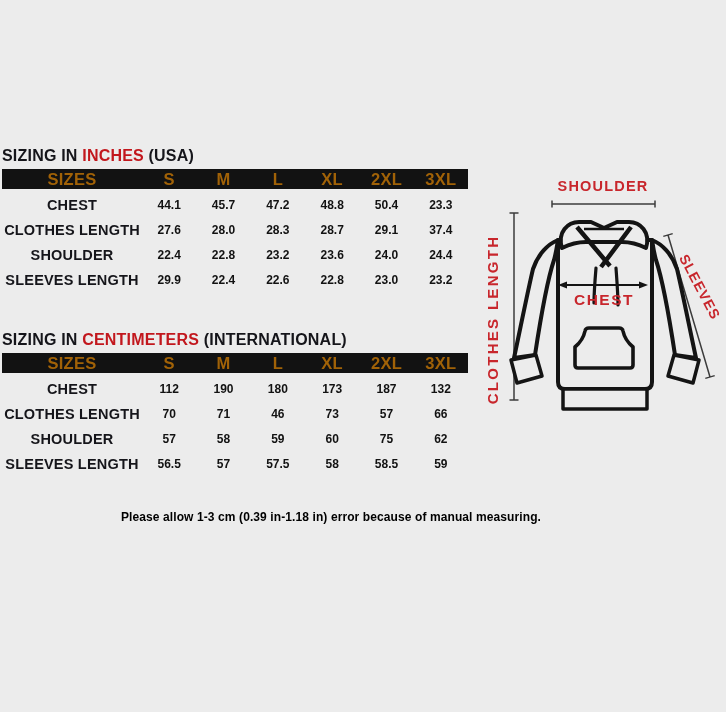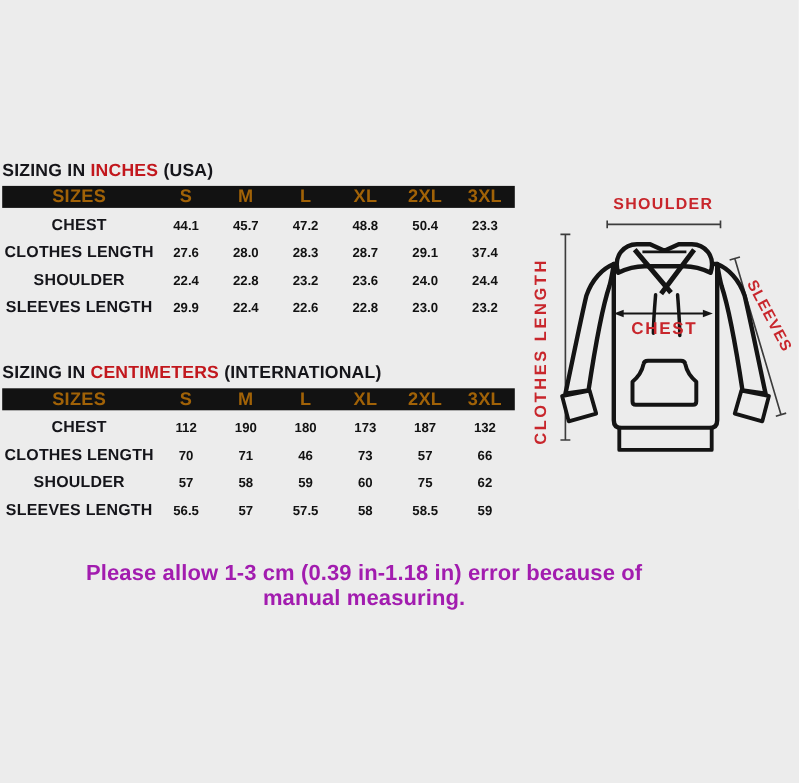--- a/index.html
+++ b/index.html
@@ -23,21 +23,21 @@
   }
   .thead { background:#121212; color:#a16207; height:20px; margin-top:3px; font-size:16.5px; letter-spacing:0.3px; }
   .trows { padding-top:3px; }
   .trow  { height:25px; }
   .tlabel { font-size:14.5px; letter-spacing:0.2px; color:#15151a; }
   .tval   { font-size:12px; color:#121212; }
 
   
   .note {
     position:absolute; left:61px; top:510px; width:540px;
-    text-align:center; font-size:20px; color:#a21caf; letter-spacing:0.1px;
+    text-align:center; font-size:12px; color:#000000; letter-spacing:0.1px;
   }
 
   
   .diagram { position:absolute; left:478px; top:172px; width:248px; height:256px; }
   .diagram svg { position:absolute; left:0; top:0; }
   .dlabel { position:absolute; color:#c8262c; text-align:center; white-space:nowrap; }
   .lbl-shoulder { left:61px;  top:6px;   width:128px; font-size:14.5px; letter-spacing:1.2px; }
   .lbl-clothes  { left:-71px; top:139px; width:170px; font-size:15px; letter-spacing:2.3px; transform:rotate(-90deg); }
   .lbl-sleeves  { left:174px; top:107px; width:96px;  font-size:14px; letter-spacing:1px; transform:rotate(62deg); }
   .lbl-chest    { left:81px;  top:119px; width:90px;  font-size:15.5px; letter-spacing:1.5px; }

